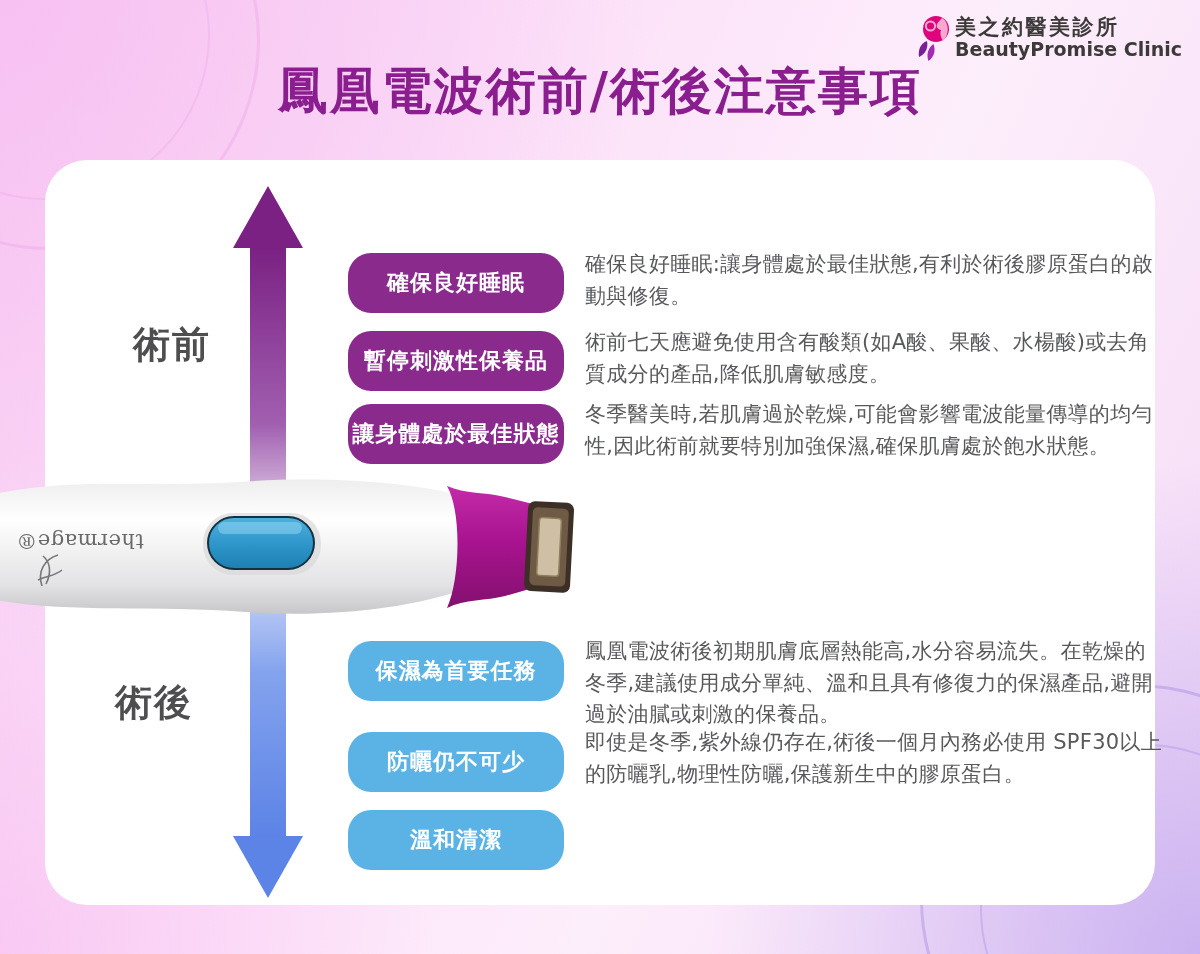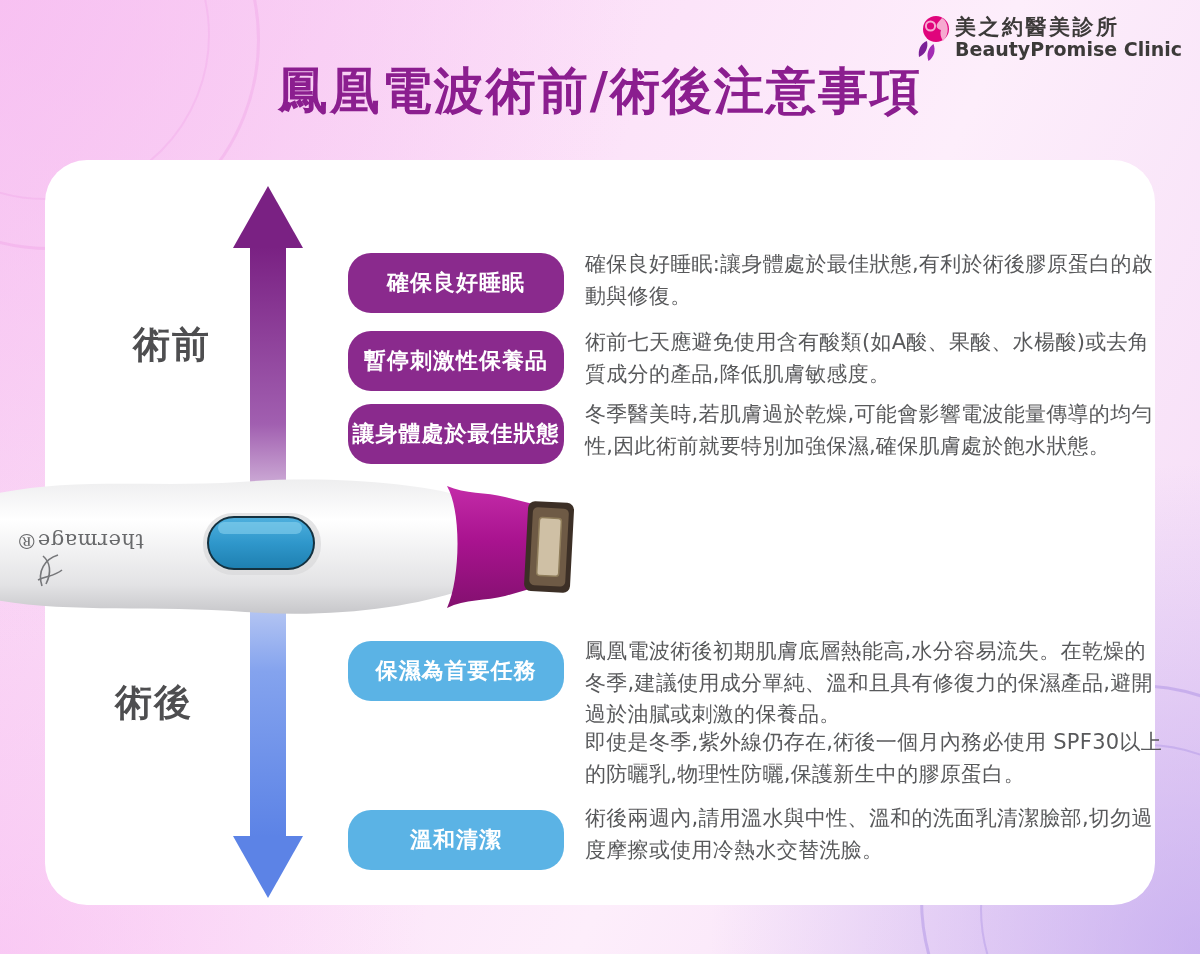--- a/index.html
+++ b/index.html
@@ -107,24 +107,24 @@
 
   <div class="pill pre" style="top:331px">暫停刺激性保養品</div>
   <div class="desc" style="top:327px">術前七天應避免使用含有酸類(如A酸、果酸、水楊酸)或去角質成分的產品,降低肌膚敏感度。</div>
 
   <div class="pill pre" style="top:404px">讓身體處於最佳狀態</div>
   <div class="desc" style="top:399px">冬季醫美時,若肌膚過於乾燥,可能會影響電波能量傳導的均勻性,因此術前就要特別加強保濕,確保肌膚處於飽水狀態。</div>
 
   <div class="pill post" style="top:641px">保濕為首要任務</div>
   <div class="desc" style="top:636px">鳳凰電波術後初期肌膚底層熱能高,水分容易流失。在乾燥的冬季,建議使用成分單純、溫和且具有修復力的保濕產品,避開過於油膩或刺激的保養品。</div>
 
+  <div class="pill post" style="top:732px">防曬仍不可少</div>
   <div class="desc" style="top:727px">即使是冬季,紫外線仍存在,術後一個月內務必使用 SPF30以上的防曬乳,物理性防曬,保護新生中的膠原蛋白。</div>
 
   <div class="pill post" style="top:810px">溫和清潔</div>
-  <div class="desc" style="top:803px">術後兩週內,請用溫水與中性、溫和的洗面乳清潔臉部,切勿過度摩擦或使用冷熱水交替洗臉。</div>
 
   <svg class="device-svg" width="620" height="175" viewBox="0 0 620 175">
     <defs>
       <linearGradient id="bodyGrad" x1="0" y1="0" x2="0" y2="1">
         <stop offset="0" stop-color="#eeeeef"></stop>
         <stop offset="0.3" stop-color="#ffffff"></stop>
         <stop offset="0.78" stop-color="#e3e3e5"></stop>
         <stop offset="1" stop-color="#c7c7ca"></stop>
       </linearGradient>
       <linearGradient id="btnGrad" x1="0" y1="0" x2="0" y2="1">

